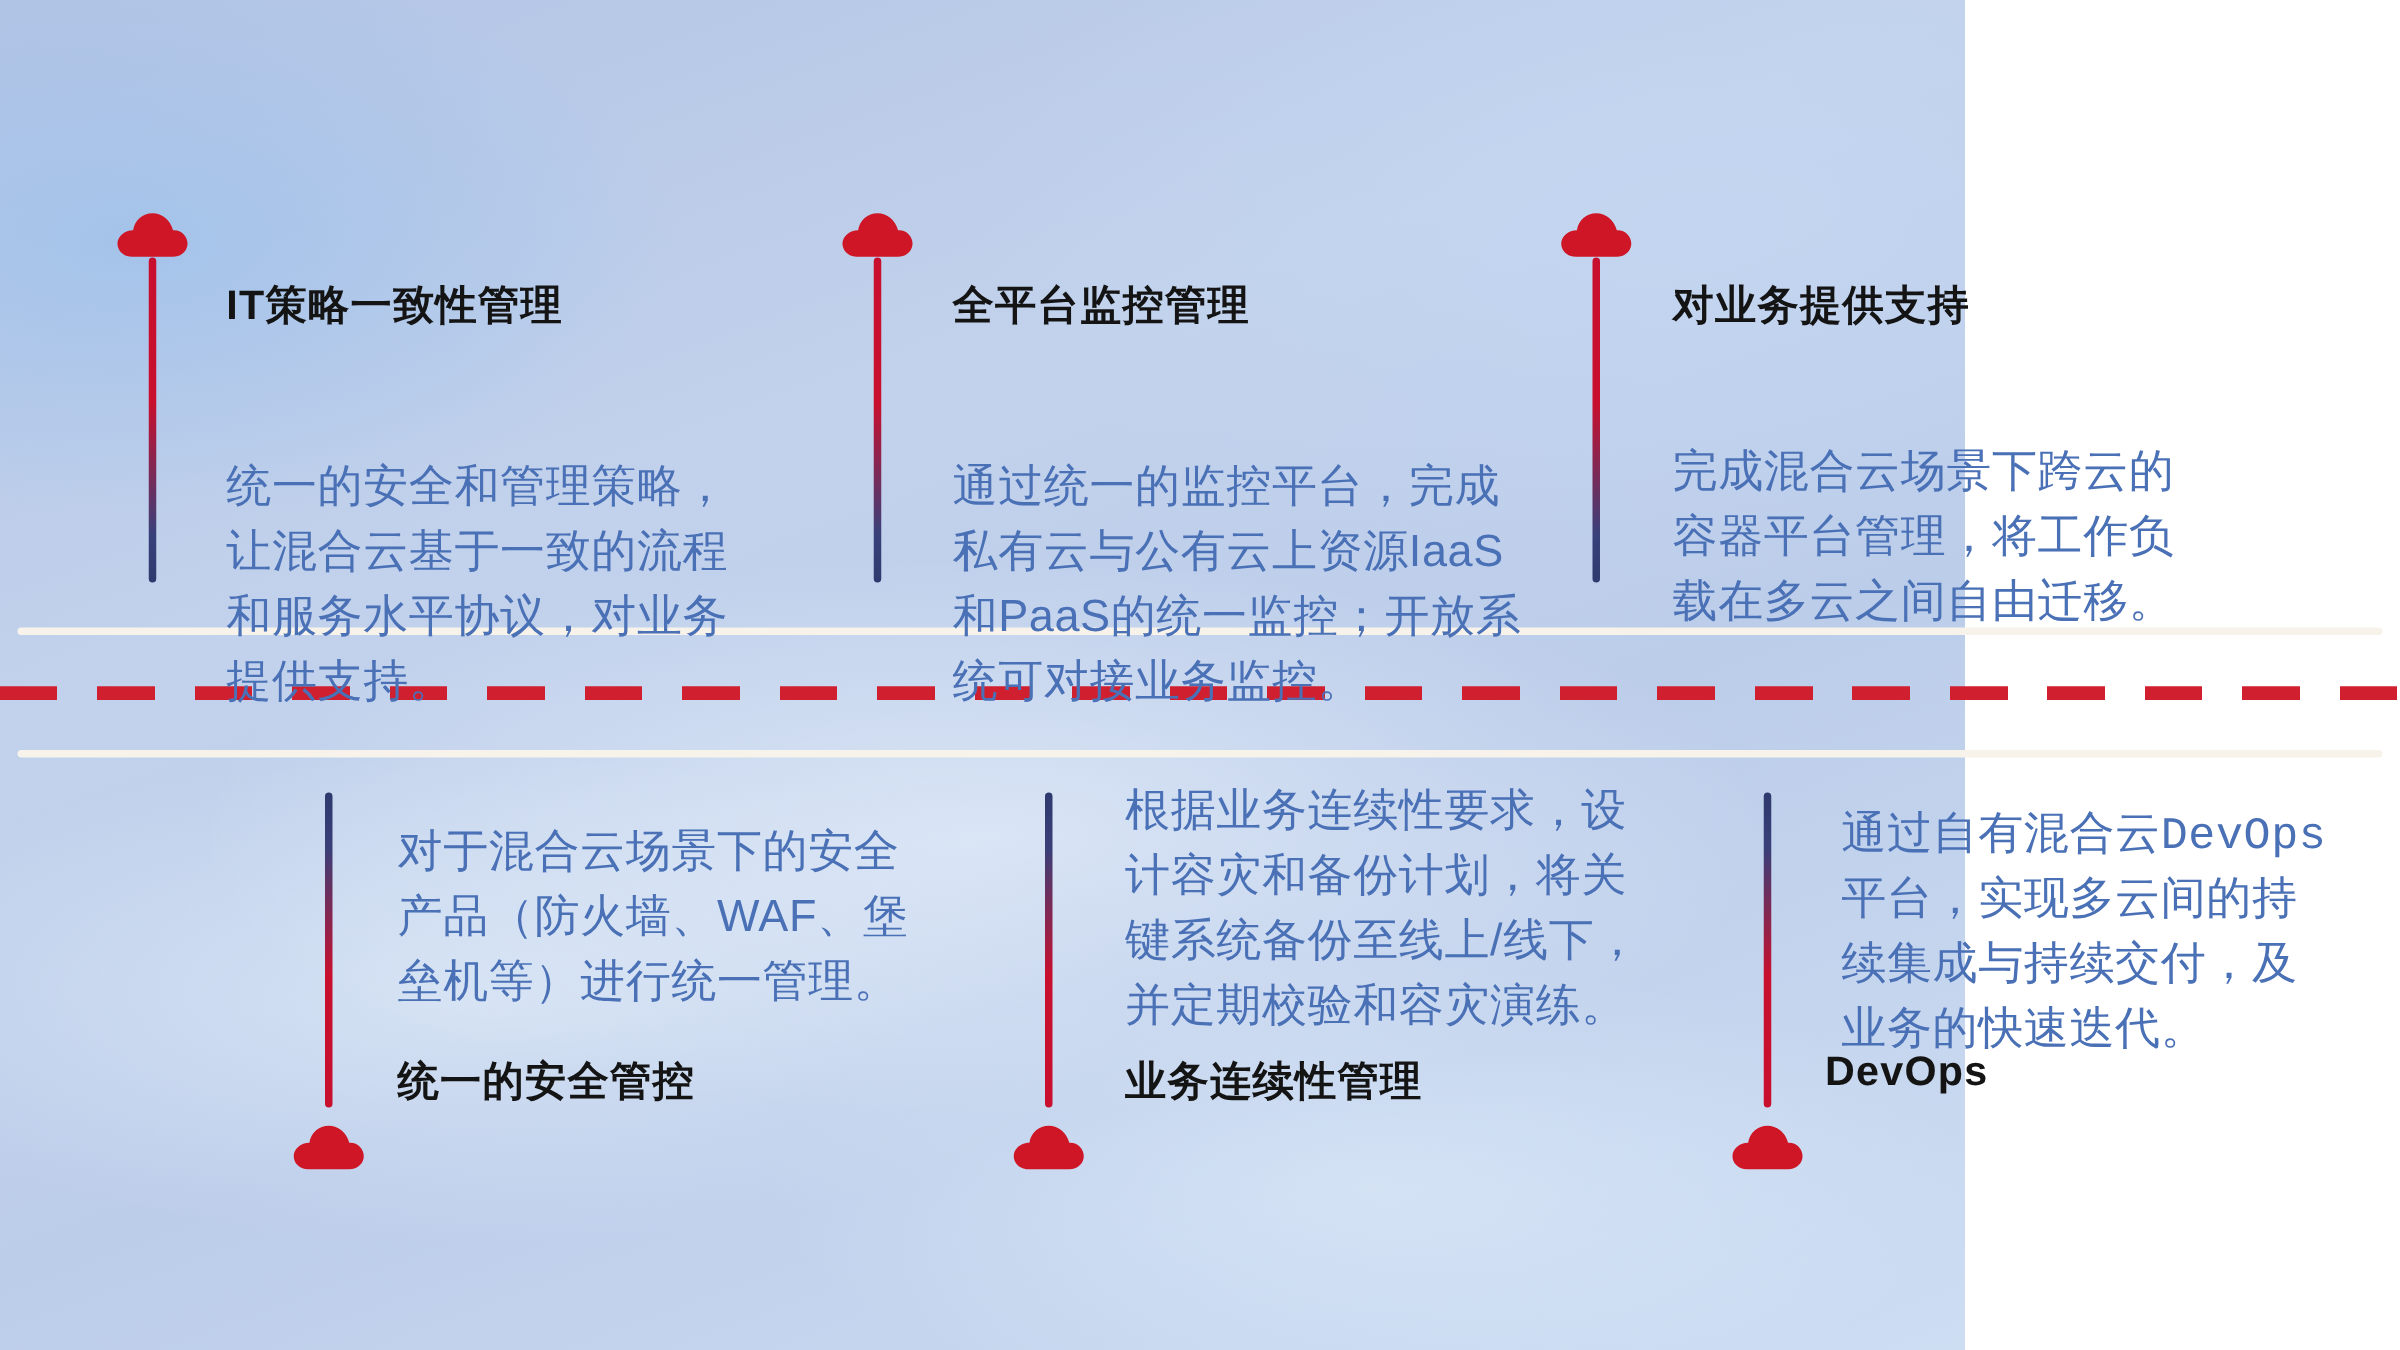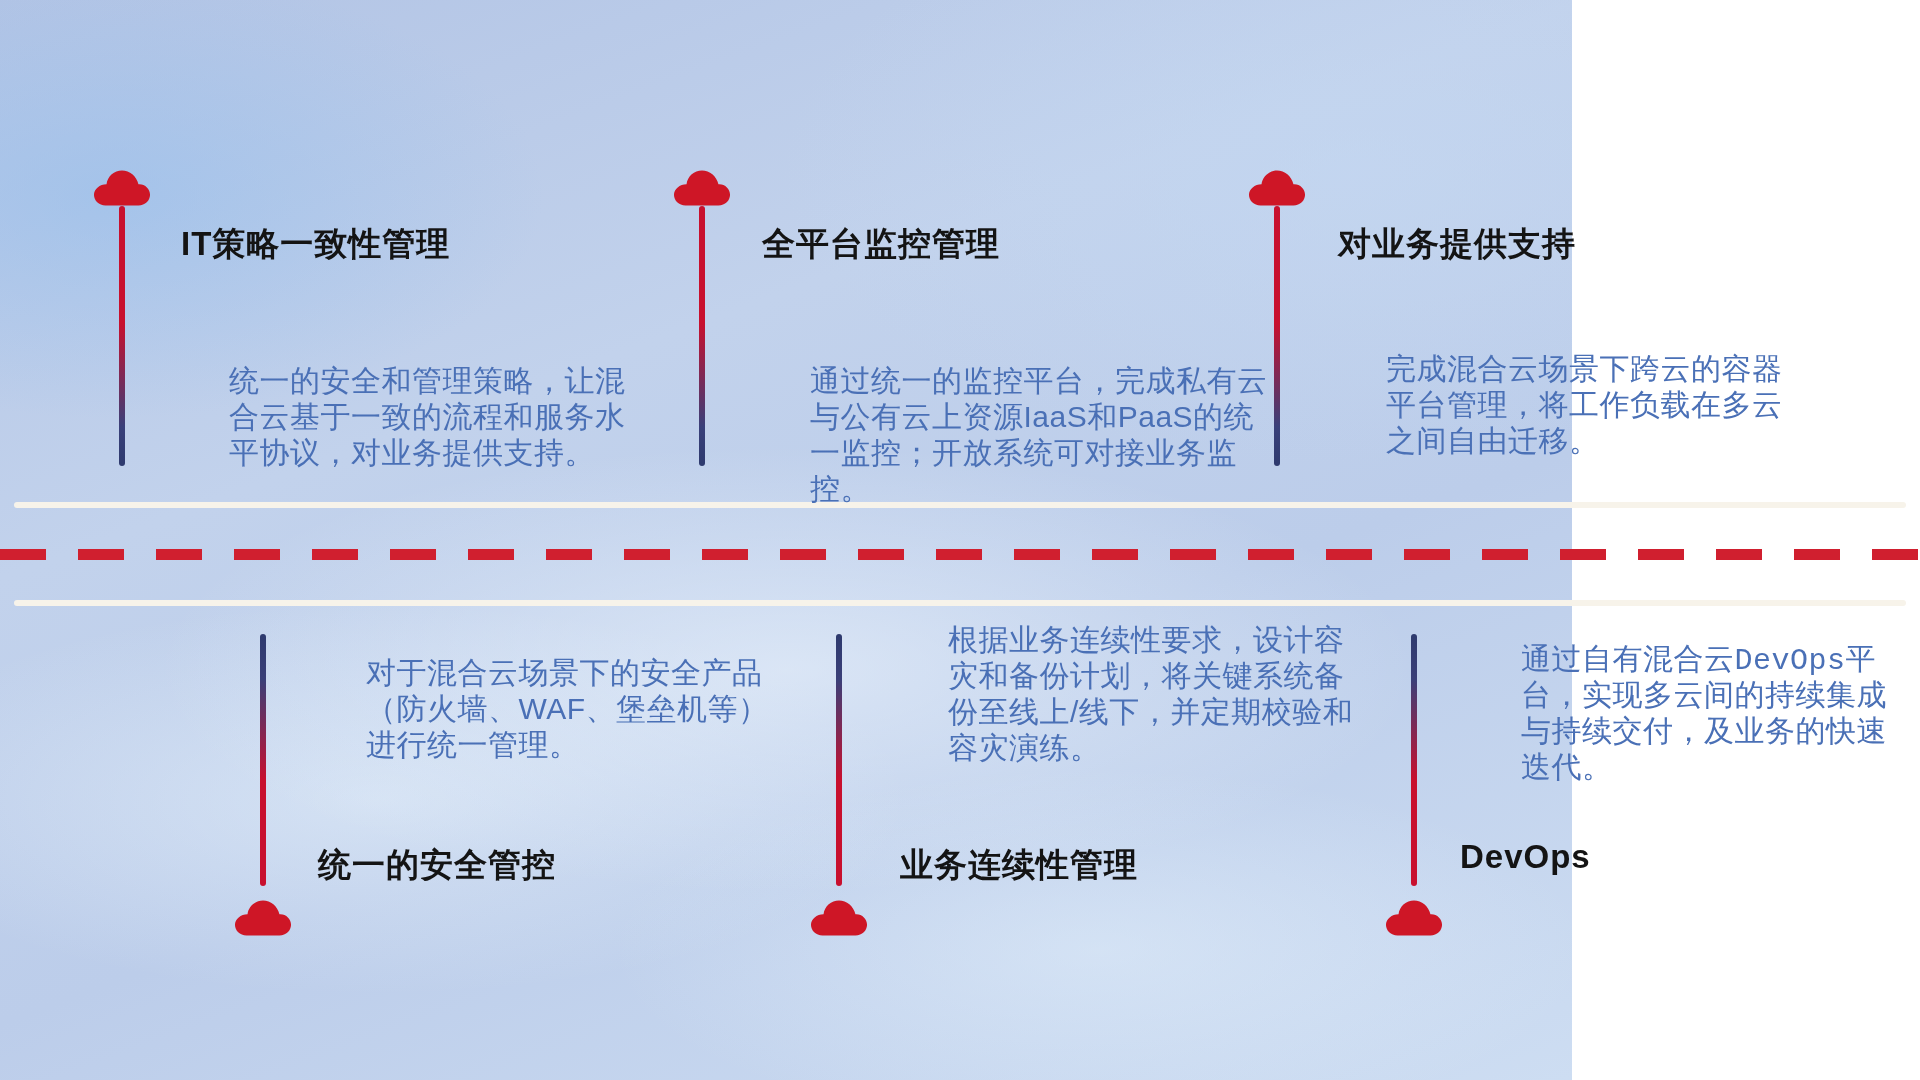--- a/index.html
+++ b/index.html
@@ -40,25 +40,24 @@
   .feature-title {
     position: absolute;
     font-size: 33px;
     font-weight: 700;
     color: #141414;
     letter-spacing: 1px;
     white-space: nowrap;
   }
   .feature-desc {
     position: absolute;
-    font-size: 30px;
-    line-height: 36px;
+    font-size: 36px;
+    line-height: 52px;
     color: #4a70b6;
     letter-spacing: 0.5px;
-    margin-left: 48px;
   }
 
   .road { position: absolute; left: 0; top: 0; width: 1920px; height: 1080px; pointer-events: none; }
   .road-edge {
     position: absolute;
     left: 14px;
     width: 1892px;
     height: 6px;
     border-radius: 3px;
     background: #f7f3ea;

